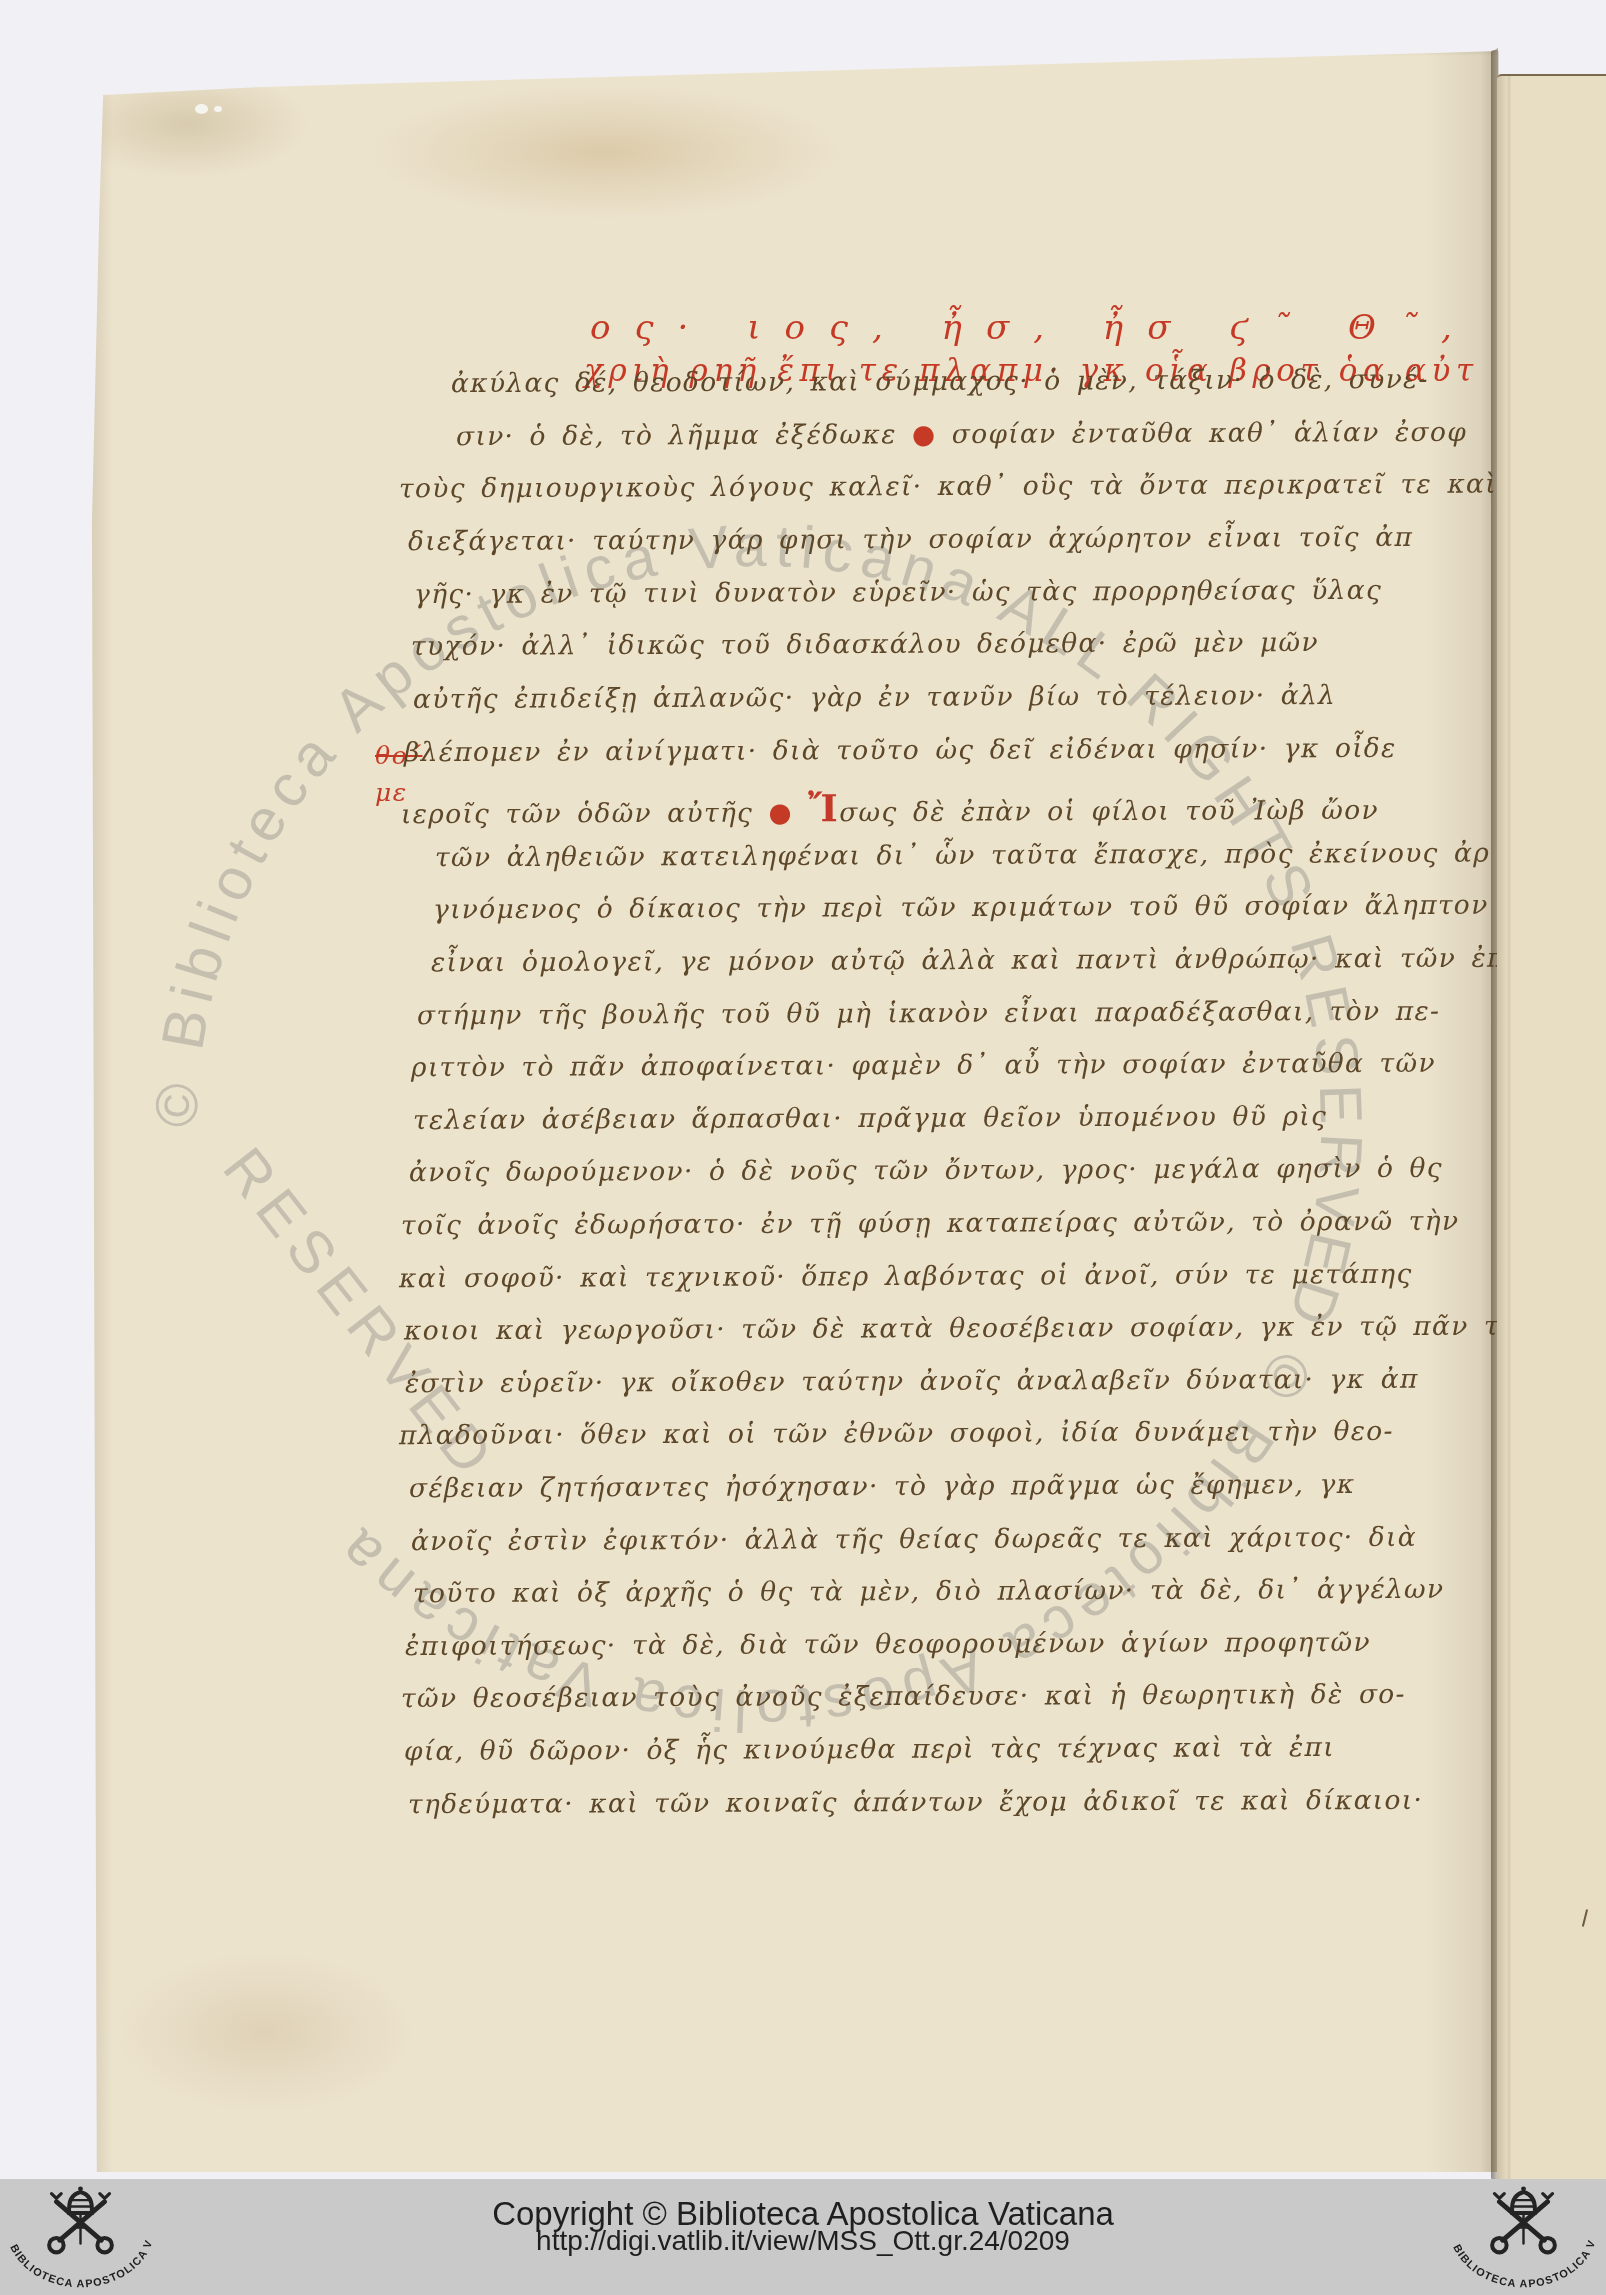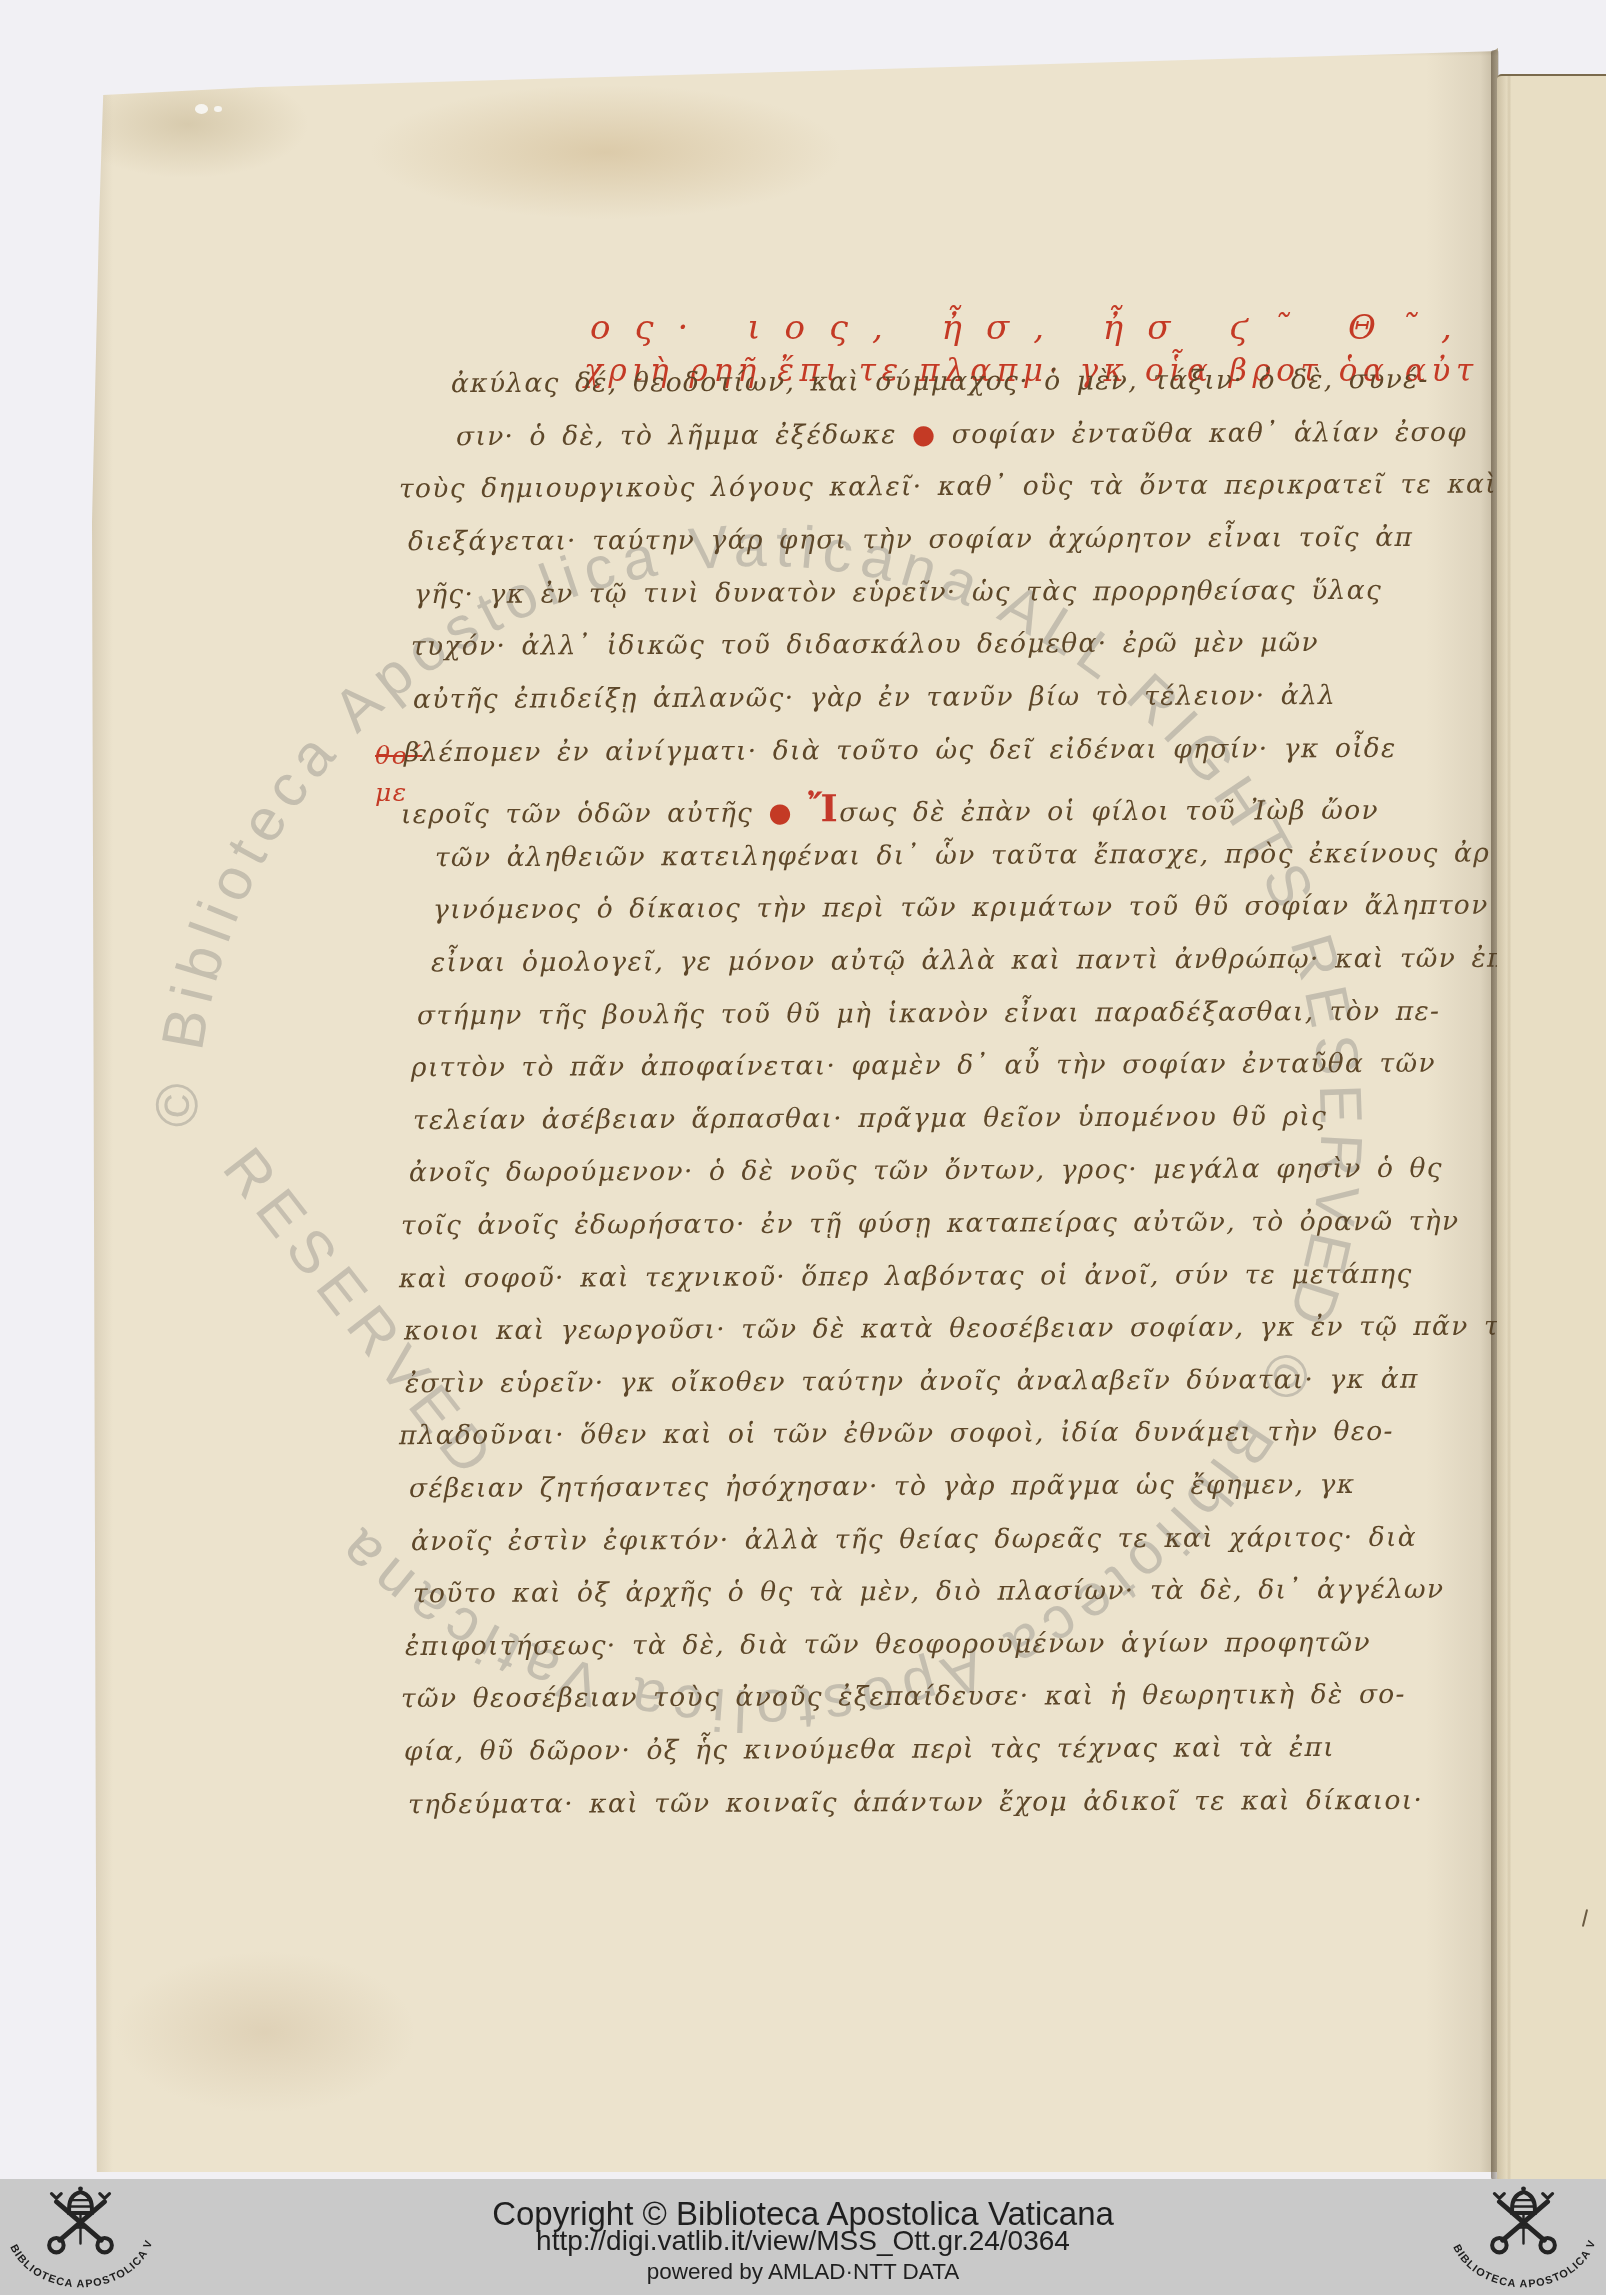--- a/index.html
+++ b/index.html
@@ -198,18 +198,17 @@
         <circle class="emblem" stroke-width="5" cx="30" cy="68" r="9"></circle>
         <path class="emblem" stroke-width="4" d="M -30,10 l -6,-6 m 6,6 l 6,-6 M 30,10 l -6,-6 m 6,6 l 6,-6"></path>
         <path class="emblem" stroke-width="3" d="M 0,30 V 66 M -8,46 H 8"></path>
       </g>
       <text class="logo-arc-text">
         <textPath href="#arcR" startOffset="2">BIBLIOTECA APOSTOLICA VATICANA</textPath>
       </text>
     </svg>
 
     <div id="footer-copyright" class="footer-text">Copyright © Biblioteca Apostolica Vaticana</div>
-    <div id="footer-url" class="footer-text">http://digi.vatlib.it/view/MSS_Ott.gr.24/0364</div>
-    <div id="footer-powered" class="footer-text">powered by AMLAD·NTT DATA</div>
+    <div id="footer-url" class="footer-text">http://digi.vatlib.it/view/MSS_Ott.gr.24/0209</div>
   </div>
 
 </div>
 
 
 </body></html>

